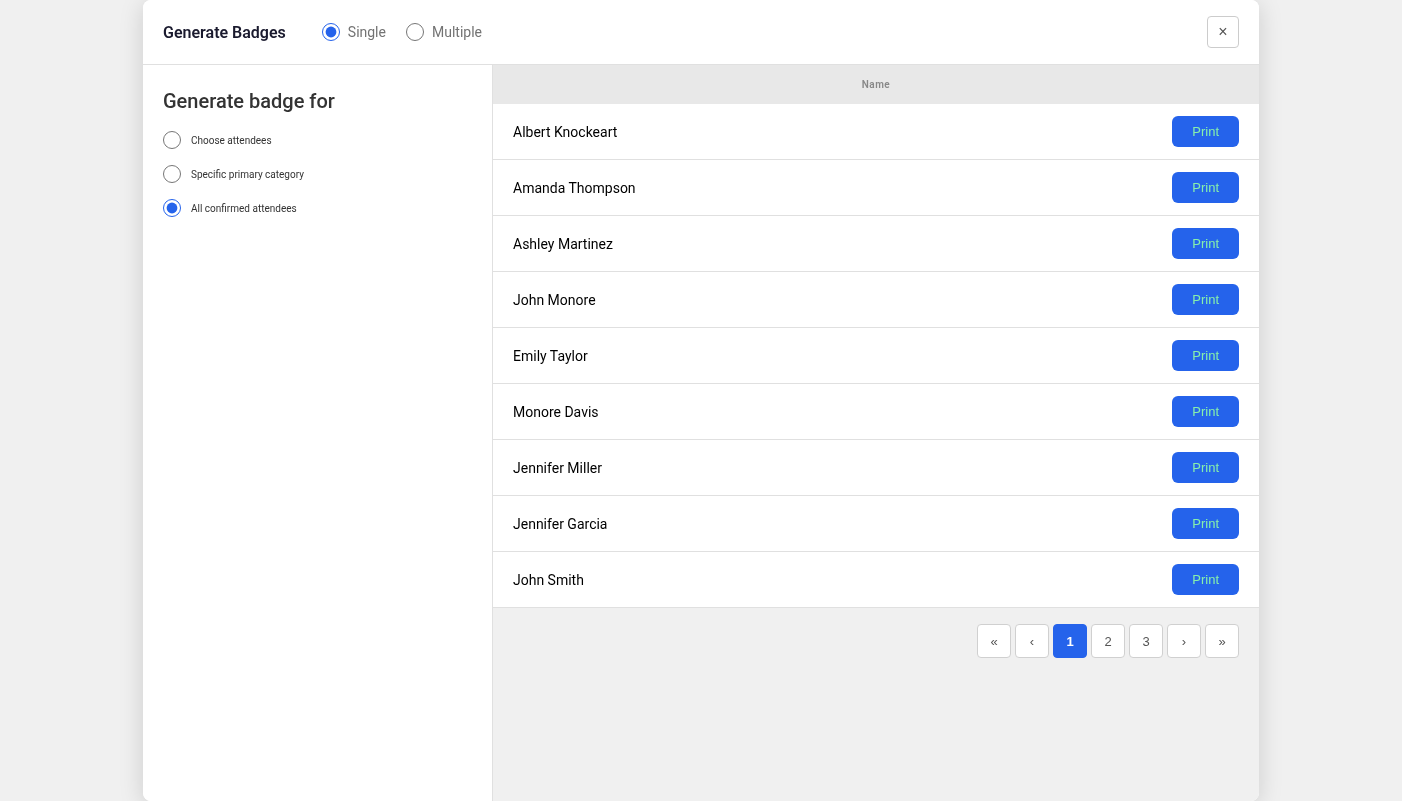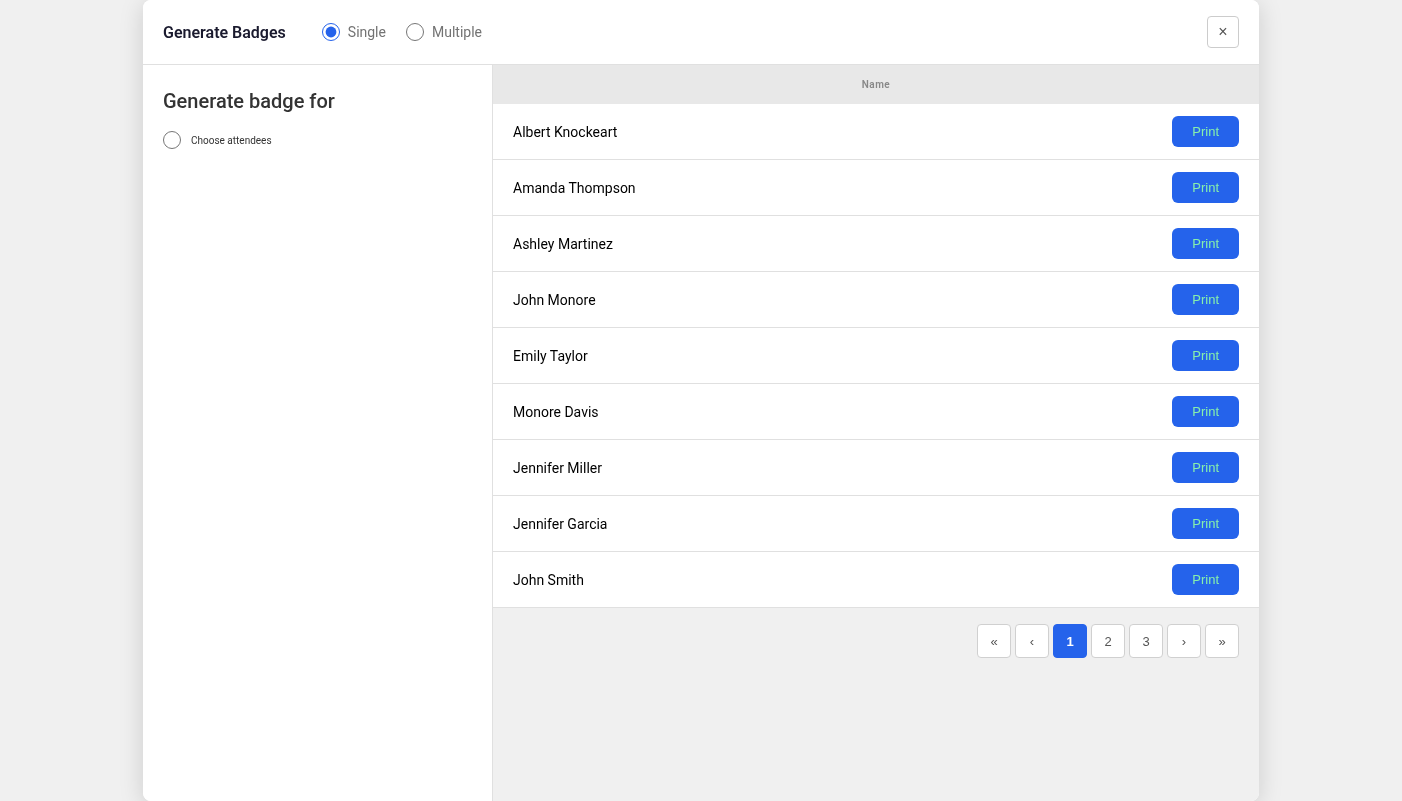--- a/index.html
+++ b/index.html
@@ -197,21 +197,29 @@
   <div class="modal-body">
 
     <div class="sidebar">
       <div class="sidebar-title">Generate badge for</div>
 
       <div class="sidebar-radio-item">
         <input type="radio" id="opt-choose" name="badge-for" style="">
         <label for="opt-choose">Choose attendees</label>
       </div>
 
-
+      <div class="sidebar-radio-item">
+        <input type="radio" id="opt-specific" name="badge-for" style="">
+        <label for="opt-specific">Specific primary category</label>
+      </div>
+
+      <div class="sidebar-radio-item">
+        <input type="radio" id="opt-all" name="badge-for" checked="" style="">
+        <label for="opt-all">All confirmed attendees</label>
+      </div>
     </div>
 
     <div class="content-area">
       <div class="table-header">
         <span>Name</span>
       </div>
 
       <div id="table-rows">
           <div class="table-row">
       <span class="attendee-name">Albert Knockeart</span>

